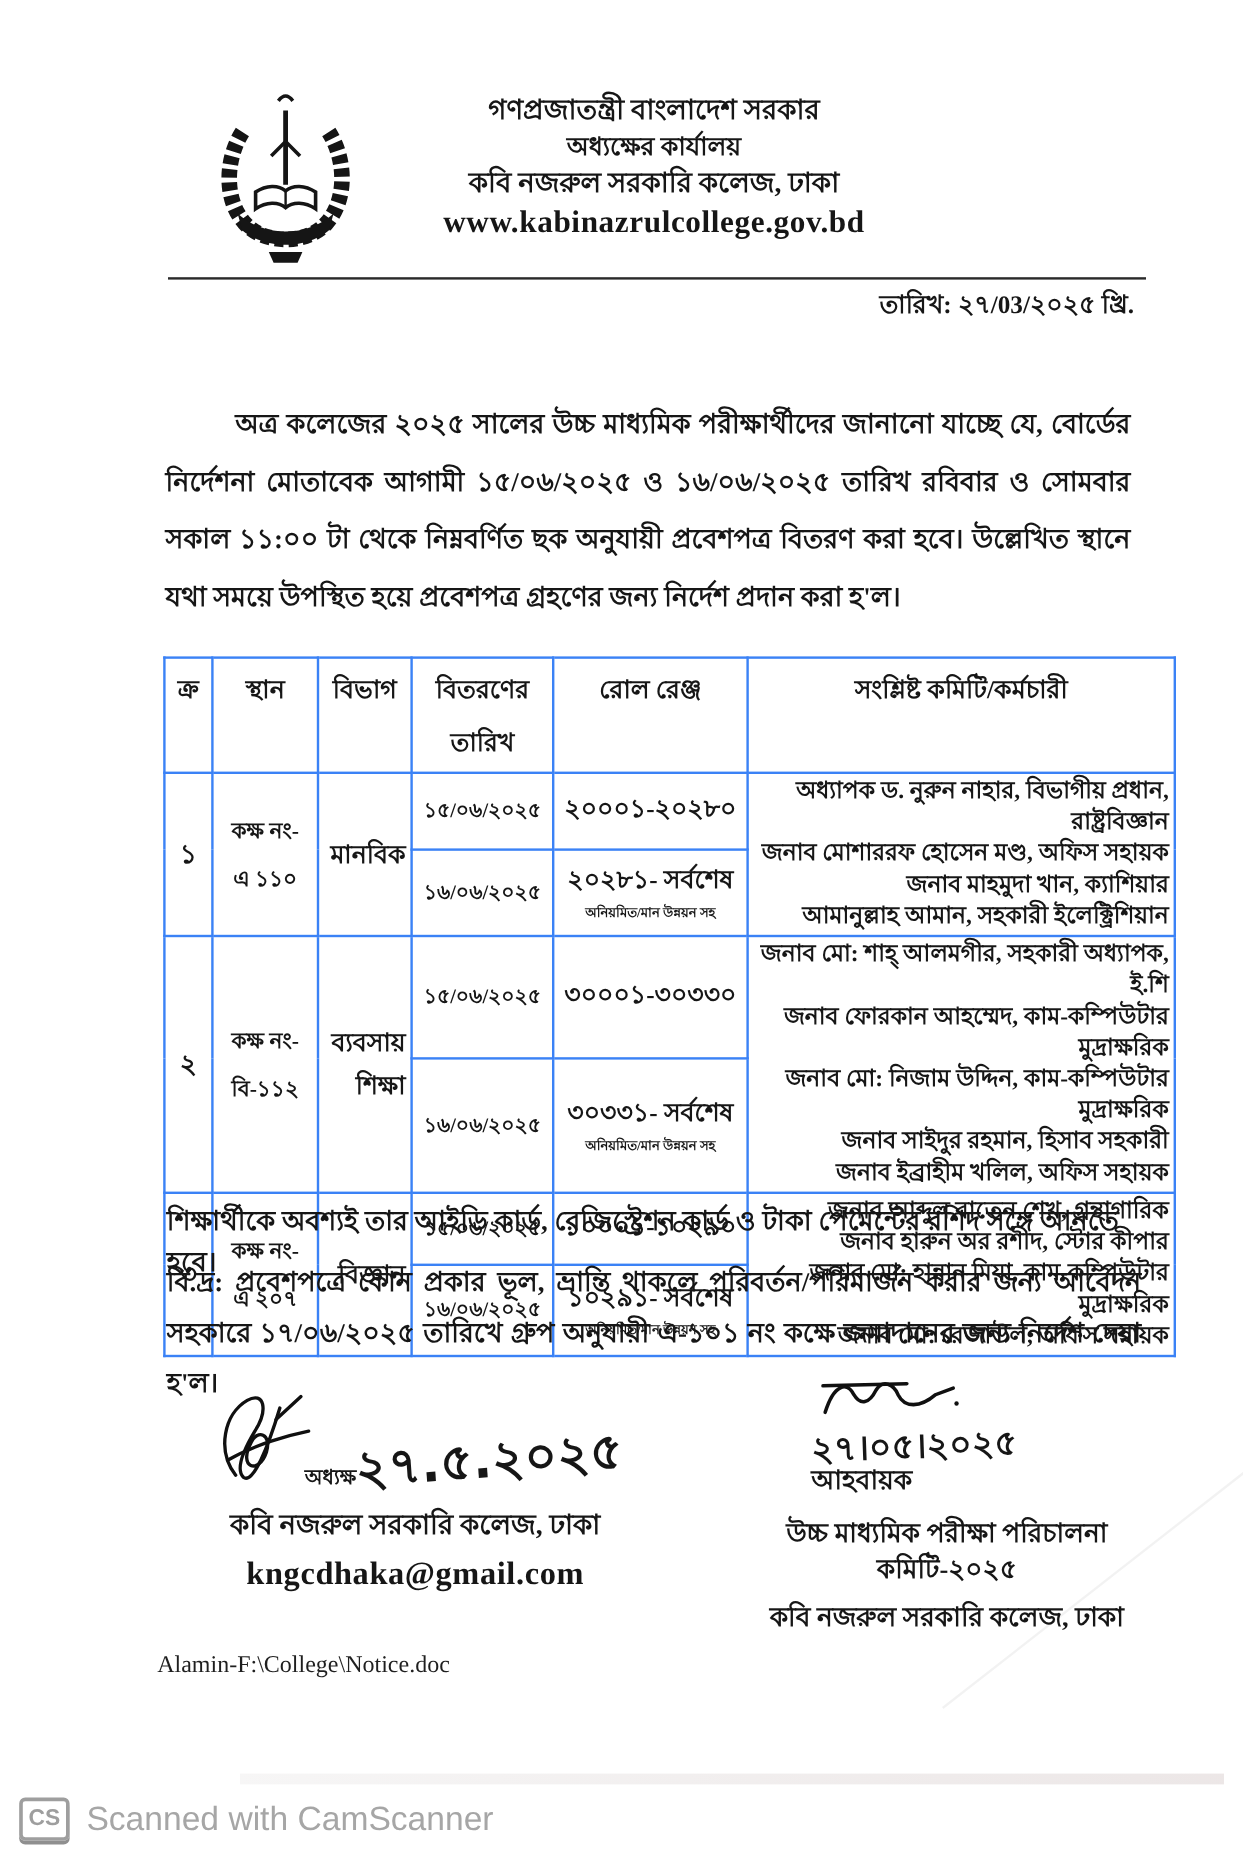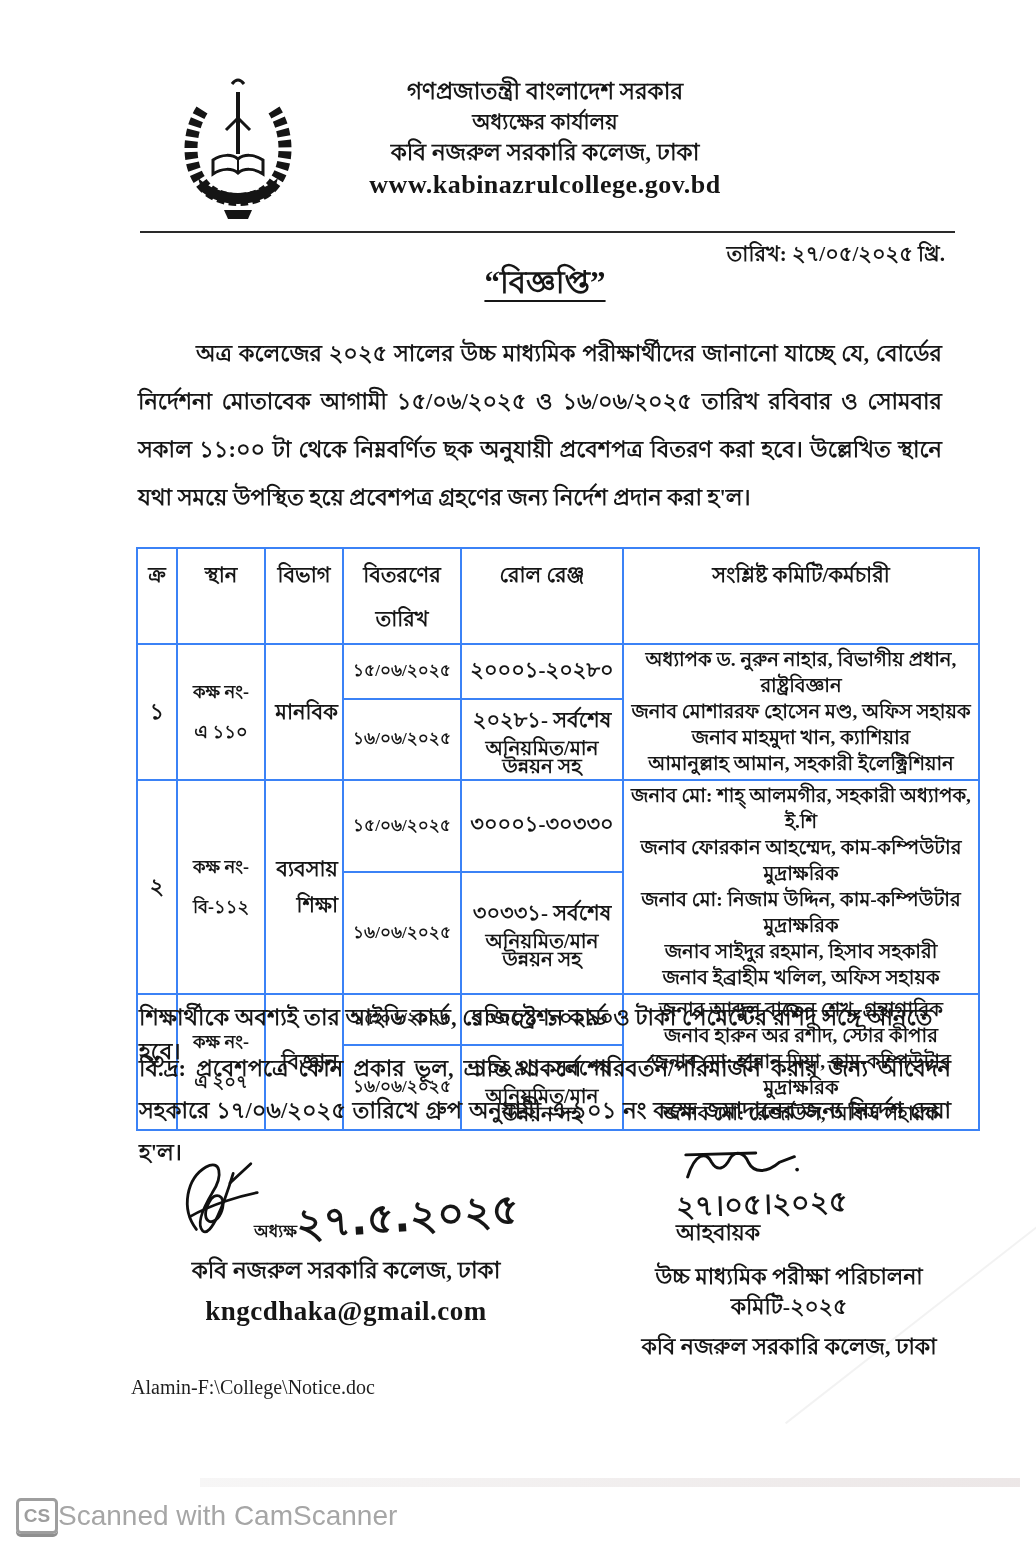--- a/index.html
+++ b/index.html
@@ -29,22 +29,22 @@
     table-layout:fixed;width:842px;}
   .notice-table td,.notice-table th{border:2px solid #3b82f6;padding:2px 4px;
     font-weight:600;}
   .notice-table th{vertical-align:top;text-align:center;font-size:21px;
     font-weight:bold;line-height:44px;padding-top:4px;height:84px;}
   .c-serial{text-align:center;font-size:22px;}
   .c-room{text-align:center;font-size:18px;line-height:40px;}
   .c-dept{text-align:right;font-size:21px;line-height:36px;}
   .c-date{text-align:center;font-size:17px;}
   .c-roll{text-align:center;font-size:21px;}
-  .roll-note{font-size:20px;font-weight:600;line-height:18px;}
-  .c-comm{text-align:center;font-size:19.5px;line-height:26px;padding:4px 8px;}
+  .roll-note{font-size:11px;font-weight:600;line-height:18px;}
+  .c-comm{text-align:right;font-size:19.5px;line-height:26px;padding:4px 8px;}
   .r-a1{height:52px;} .r-b1{height:58px;}
   .r-a2{height:58px;} .r-b2{height:64px;}
   .r-a3{height:46px;} .r-b3{height:52px;}
   
   .note1{position:absolute;left:139px;top:1001px;width:810px;
     font-size:22.5px;font-weight:600;line-height:34px;}
   .note2{position:absolute;left:139px;top:1048px;width:812px;
     font-size:22.5px;font-weight:600;line-height:42px;text-align:justify;}
   
   .sig-left{position:absolute;left:168px;top:1146px;width:356px;text-align:center;}
@@ -63,21 +63,21 @@
   .sig-right .r-role{font-size:22px;font-weight:bold;line-height:26px;margin-top:0;}
   .sig-right .r-committee{font-size:22px;font-weight:bold;margin-top:16px;line-height:30px;}
   .sig-right .r-org{font-size:22px;font-weight:bold;margin-top:10px;line-height:30px;}
   
   .file-path{position:absolute;left:131px;top:1376px;font-size:20px;color:#1f1f1f;}
   .crease{position:absolute;left:740px;top:1290px;width:430px;height:2px;
     background:rgba(0,0,0,0.05);transform:rotate(-38deg);}
   .smudge{position:absolute;left:200px;top:1478px;width:820px;height:10px;
     background:linear-gradient(90deg,rgba(150,140,140,.08),rgba(150,120,120,.18));}
   .cs-bar{position:absolute;left:0;right:0;bottom:0;height:58px;background:#fff;
-    display:flex;align-items:center;gap:0;padding-left:16px;}
+    display:flex;align-items:center;gap:14px;padding-left:16px;}
   .cs-badge{width:36px;height:30px;border:3px solid #9e9e9e;border-radius:5px;
     color:#9e9e9e;font-family:"Liberation Sans",sans-serif;font-size:19px;font-weight:bold;
     display:flex;align-items:center;justify-content:center;box-shadow:0 3px 0 0 #8f8f8f;}
   .cs-text{color:#a6a6a6;font-size:28px;font-family:"Liberation Sans",sans-serif;}
 </style>
 </head>
 <body>
 
 <div class="page">
 
@@ -101,25 +101,22 @@
 
   <div class="header-center">
     <div class="h-line1">গণপ্রজাতন্ত্রী বাংলাদেশ সরকার</div>
     <div class="h-line2">অধ্যক্ষের কার্যালয়</div>
     <div class="h-line3">কবি নজরুল সরকারি কলেজ, ঢাকা</div>
     <div class="h-site">www.kabinazrulcollege.gov.bd</div>
   </div>
 
   <div class="rule"></div>
 
-  <div class="date-line">তারিখ: ২৭/০৫/২০২৫ খ্রি.</div>
-
-  <div class="title">
-    <span>“বিজ্ঞপ্তি”</span>
-  </div>
+  <div class="date-line">তারিখ: ২৭/03/২০২৫ খ্রি.</div>
+
 
   <div class="body-par">অত্র কলেজের ২০২৫ সালের উচ্চ মাধ্যমিক পরীক্ষার্থীদের জানানো যাচ্ছে যে, বোর্ডের নির্দেশনা মোতাবেক আগামী ১৫/০৬/২০২৫ ও ১৬/০৬/২০২৫ তারিখ রবিবার ও সোমবার সকাল ১১:০০ টা থেকে নিম্নবর্ণিত ছক অনুযায়ী প্রবেশপত্র বিতরণ করা হবে। উল্লেখিত স্থানে যথা সময়ে উপস্থিত হয়ে প্রবেশপত্র গ্রহণের জন্য নির্দেশ প্রদান করা হ'ল।</div>
 
   <table class="notice-table">
     <colgroup>
       <col style="width:40px">
         <col style="width:88px">
         <col style="width:78px">
       <col style="width:118px">
         <col style="width:162px">

